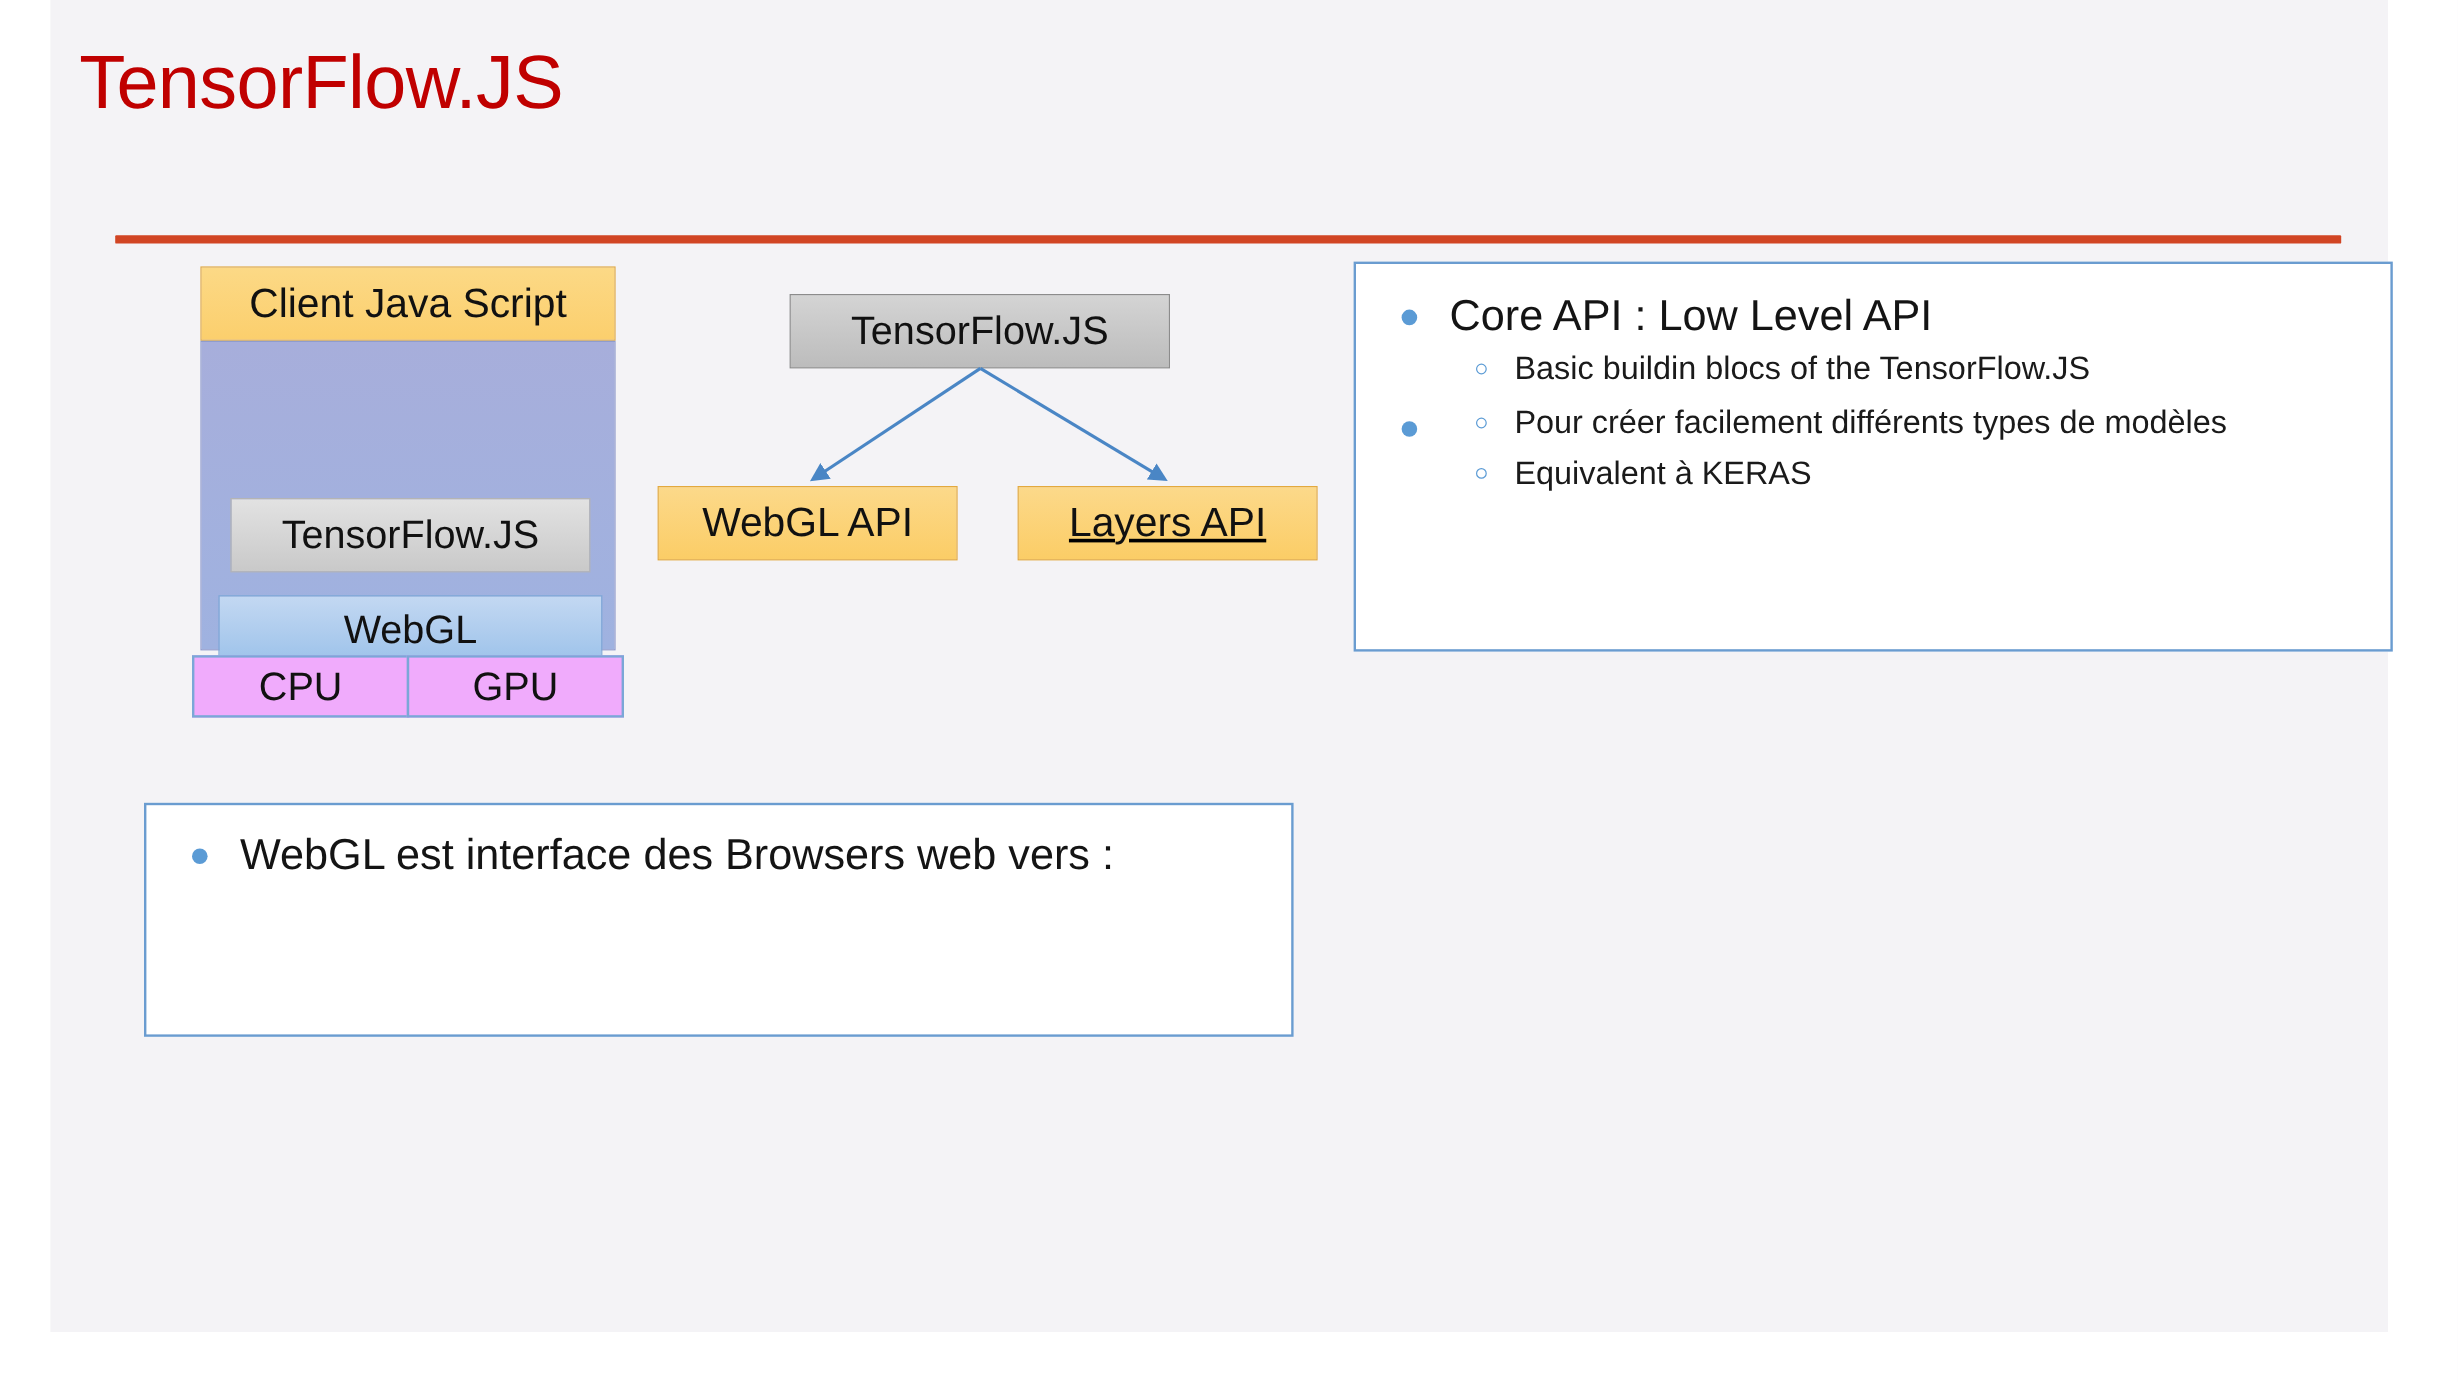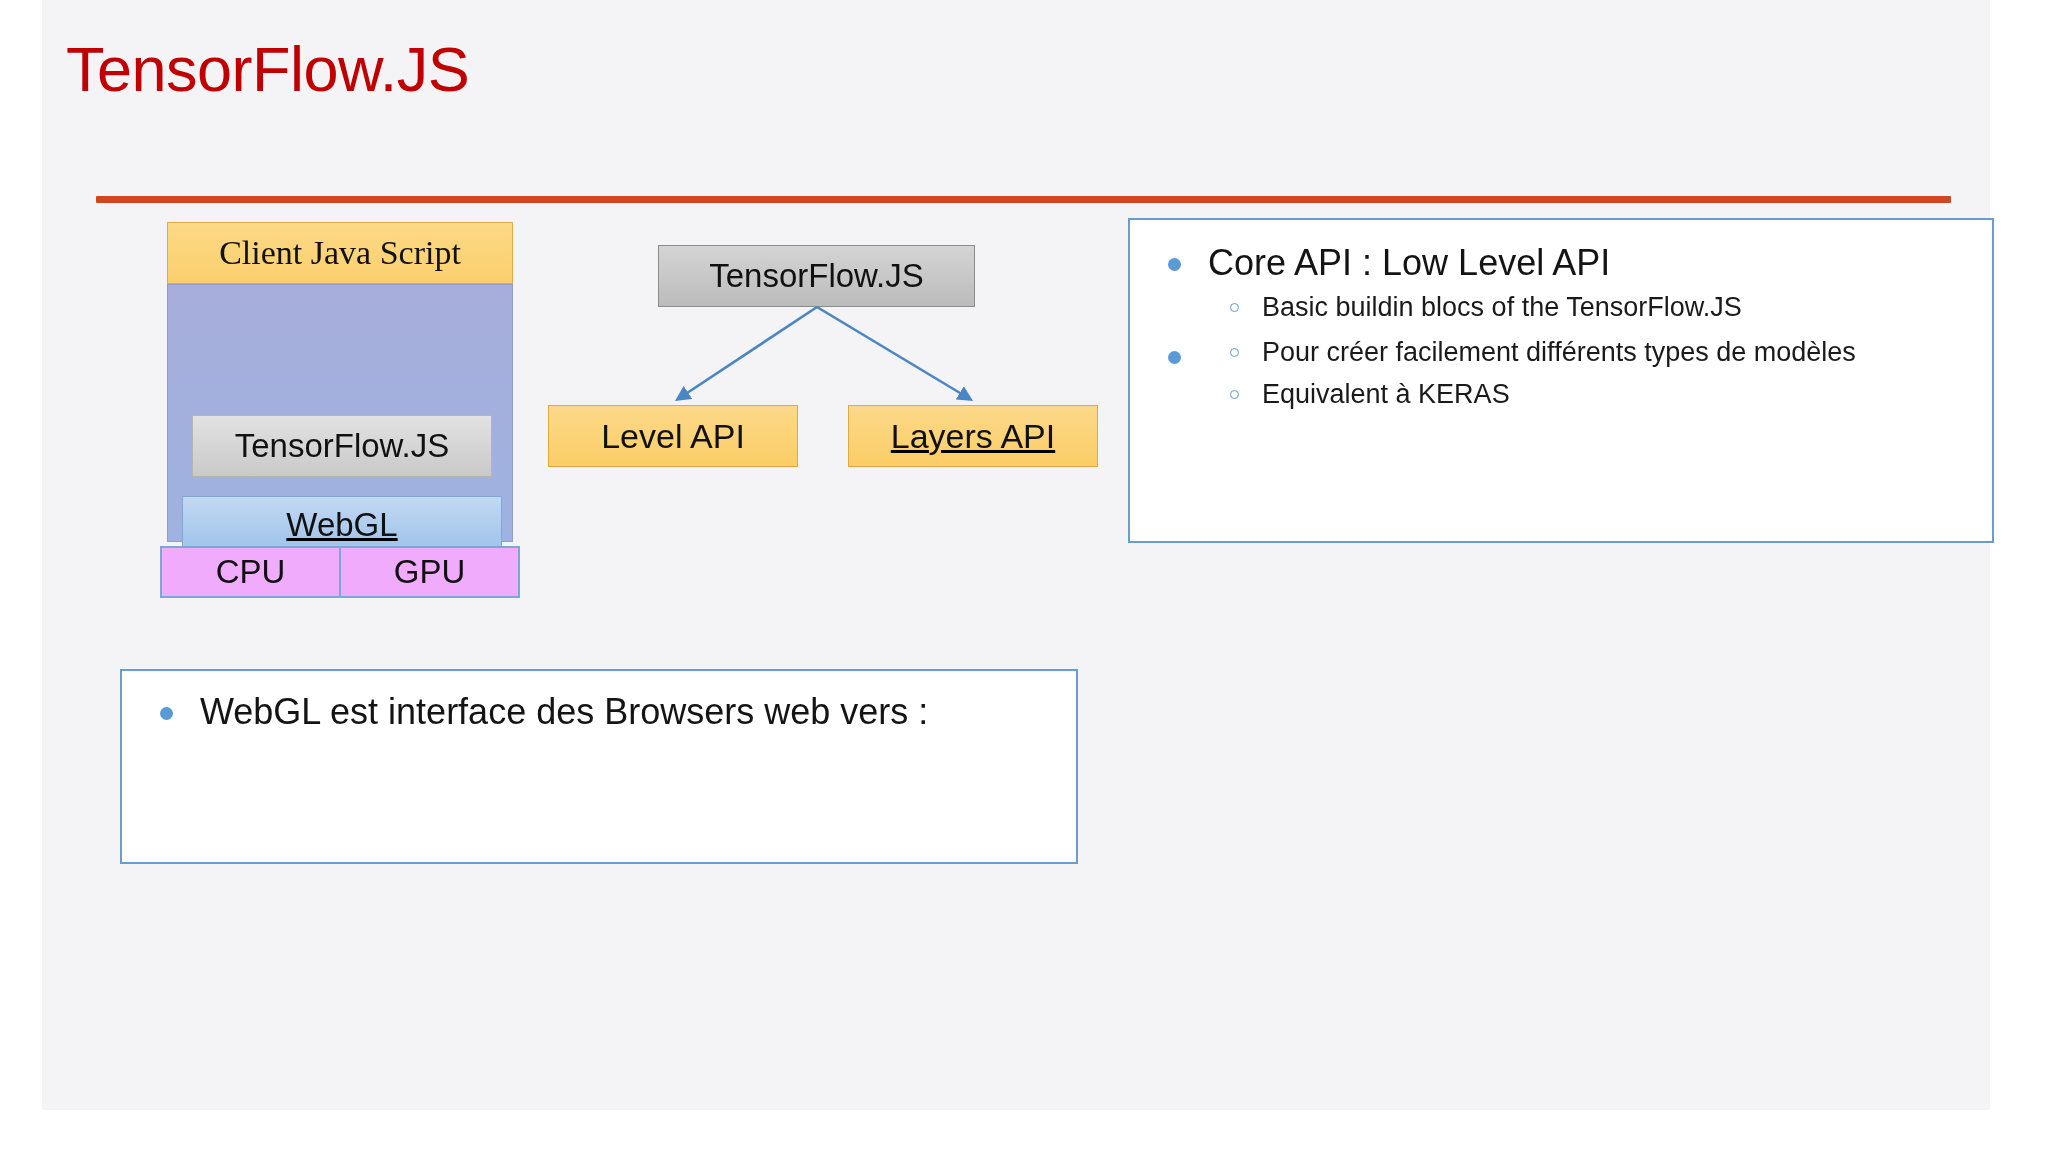--- a/index.html
+++ b/index.html
@@ -69,21 +69,20 @@
 
   #client-js-box {
     position: absolute;
     left: 7px;
     top: 0px;
     width: 346px;
     height: 62px;
     box-sizing: border-box;
     background: linear-gradient(180deg, #fcd986 0%, #fbcf6d 100%);
     border: 1px solid #e0ab48;
-    font-family: Liberation Serif, serif;
   }
 
   #runtime-container {
     position: absolute;
     left: 7px;
     top: 62px;
     width: 346px;
     height: 258px;
     box-sizing: border-box;
     background: linear-gradient(180deg, #a7aedb 0%, #9fb2e0 100%);
@@ -104,21 +103,20 @@
 
   #webgl-box {
     position: absolute;
     left: 14px;
     top: 211px;
     width: 320px;
     height: 58px;
     box-sizing: border-box;
     background: linear-gradient(180deg, #c3d8f2 0%, #9cc2ea 100%);
     border: 1px solid #7fa8d8;
-    text-decoration: underline;
   }
   #webgl-box .boxlabel { font-size: 33px; }
 
   #hw-row {
     position: absolute;
     left: 0px;
     top: 324px;
     width: 360px;
     height: 52px;
     display: flex;
@@ -309,21 +307,21 @@
       <defs>
         <marker id="arrowhead" markerWidth="6" markerHeight="6" refX="4.6" refY="3" orient="auto">
           <path d="M0,0 L6,3 L0,6 z" fill="#4a86c5"></path>
         </marker>
       </defs>
       <line x1="275" y1="4" x2="136" y2="96" stroke="#4a86c5" stroke-width="2.6" marker-end="url(#arrowhead)"></line>
       <line x1="275" y1="4" x2="428" y2="96" stroke="#4a86c5" stroke-width="2.6" marker-end="url(#arrowhead)"></line>
     </svg>
 
     <div id="flow-core-box">
-      <div class="boxlabel">Level API</div>
+      <div class="boxlabel">WebGL API</div>
     </div>
 
     <div id="flow-layers-box">
       <div class="boxlabel">Layers API</div>
     </div>
 
   </div>
 
   <div id="api-panel" class="panel">
     <ul class="bullets">

